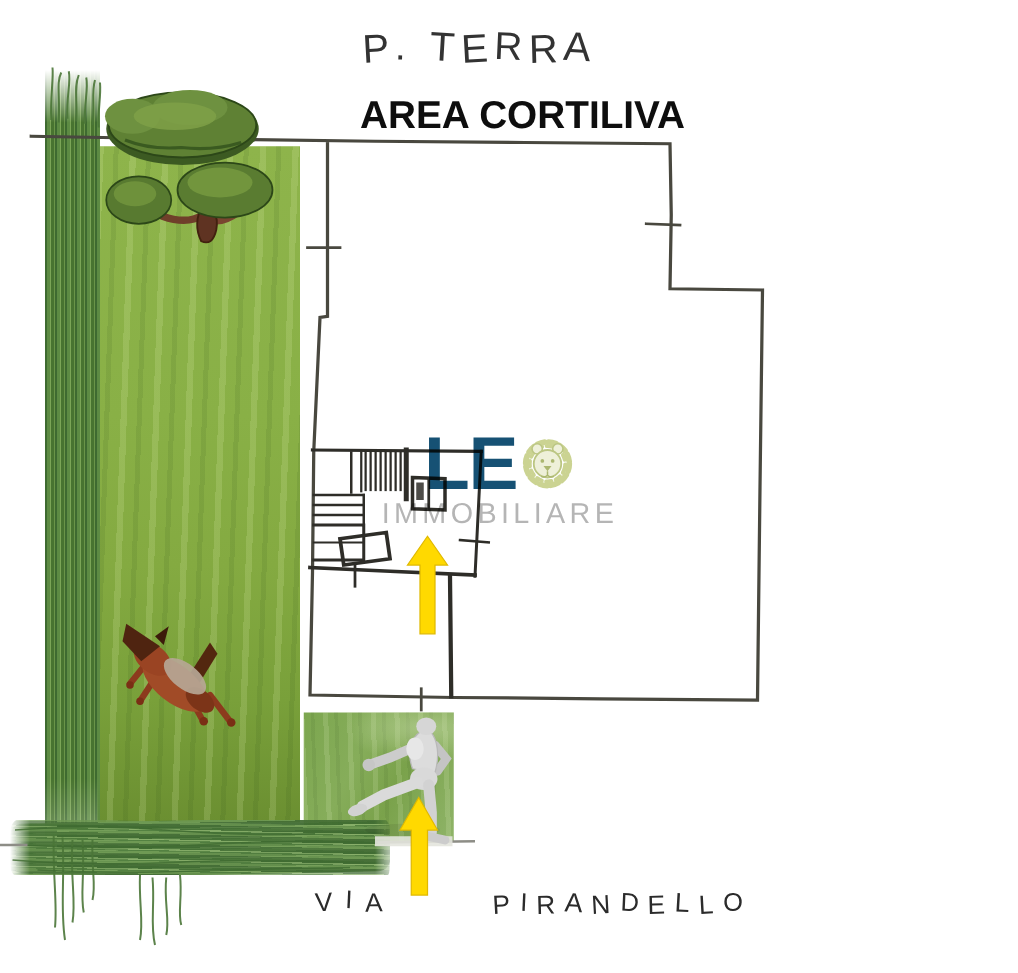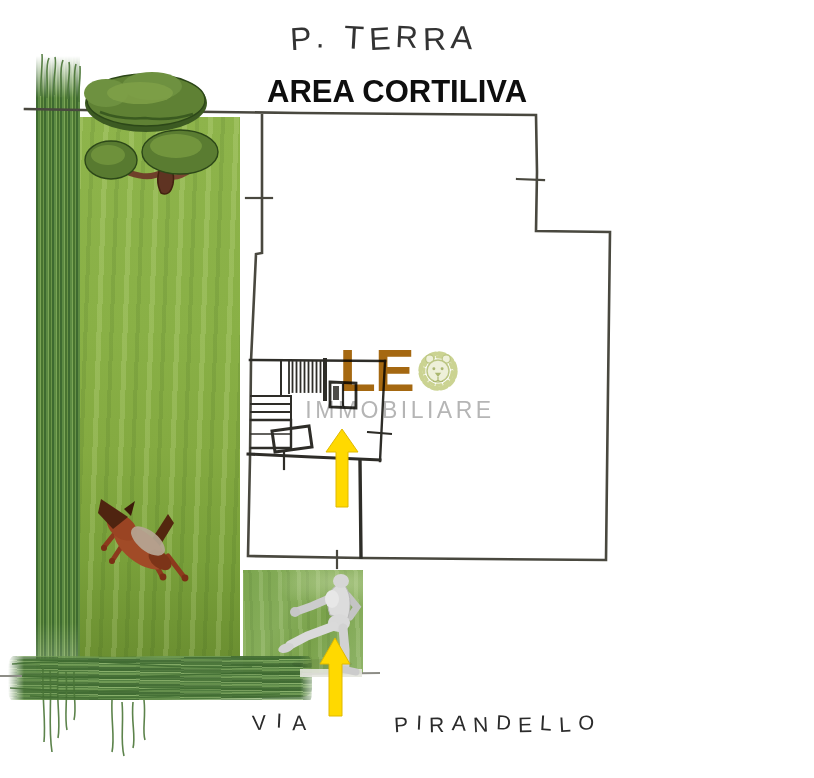--- a/index.html
+++ b/index.html
@@ -28,33 +28,33 @@
   .hedge{ -webkit-mask-image:linear-gradient(90deg,rgba(0,0,0,0),#000 16px,#000 calc(100% - 12px),rgba(0,0,0,.4));
           mask-image:linear-gradient(90deg,rgba(0,0,0,0),#000 16px,#000 calc(100% - 12px),rgba(0,0,0,.4));}
 
   svg.layer{position:absolute;left:0;top:0;width:814px;height:778px;pointer-events:none;}
   #veg{z-index:3;} #plan{z-index:4;} #nature{z-index:5;} #arrows{z-index:7;}
 
   
   .watermark{position:absolute;left:296px;top:346px;width:208px;z-index:6;text-align:center;
              mix-blend-mode:multiply;opacity:.96;}
   .brand{display:flex;align-items:center;justify-content:center;gap:1px;
-         font-weight:bold;font-size:60px;line-height:50px;letter-spacing:-1px;color:#a16207;}
+         font-weight:bold;font-size:60px;line-height:50px;letter-spacing:-1px;color:#0c4a6e;}
   .brand svg{display:block;margin:0 1px;}
   .brand-sub{margin-top:2px;font-size:23px;line-height:24px;letter-spacing:3.5px;color:#b2b2b2;font-weight:400;}
 
   
   .hand{position:absolute;color:#2e2e2c;white-space:nowrap;z-index:8;}
   .hand span{display:inline-block;}
   .hand span:nth-child(4n+1){transform:rotate(-3.2deg) translateY(.6px);}
   .hand span:nth-child(4n+2){transform:rotate(2.6deg) translateY(-1px) scale(.97);}
   .hand span:nth-child(4n+3){transform:rotate(-1.5deg) translateY(1px);}
   .hand span:nth-child(4n){transform:rotate(3.4deg) translateY(-.5px) scale(1.02);}
   #floorLabel{left:290px;top:20px;font-size:32px;letter-spacing:5px;font-weight:400;color:#333;}
-  #areaLabel{position:absolute;left:267px;top:74px;font-size:31px;font-weight:600;color:#0e0e0e;
+  #areaLabel{position:absolute;left:288px;top:74px;font-size:31px;font-weight:600;color:#0e0e0e;
              letter-spacing:0px;z-index:8;}
   #viaLabel{left:252px;top:710px;font-size:21px;letter-spacing:10px;color:#2b2b2b;}
   #streetLabel{left:394px;top:712px;font-size:21px;letter-spacing:7.5px;color:#2b2b2b;}
 </style>
 </head>
 <body>
 
 <div id="canvas">
 
   <div class="lawn"></div>

